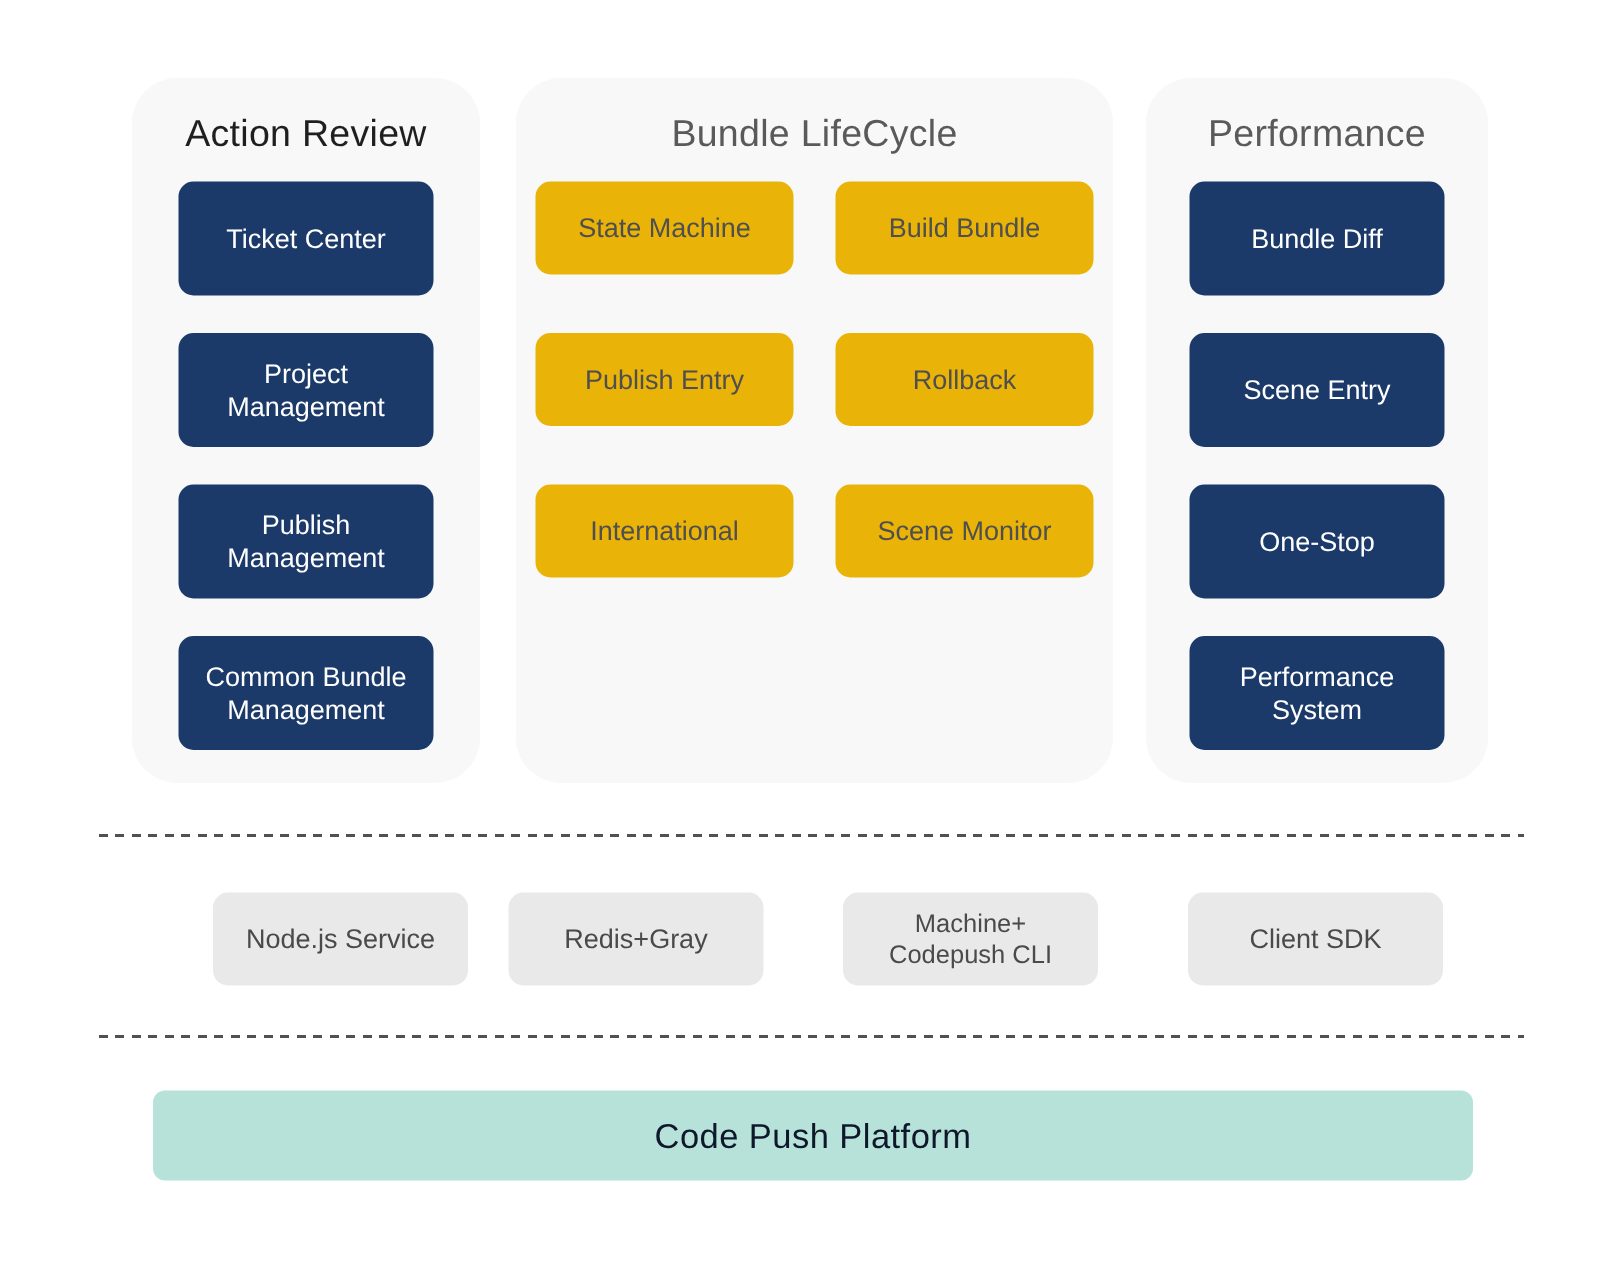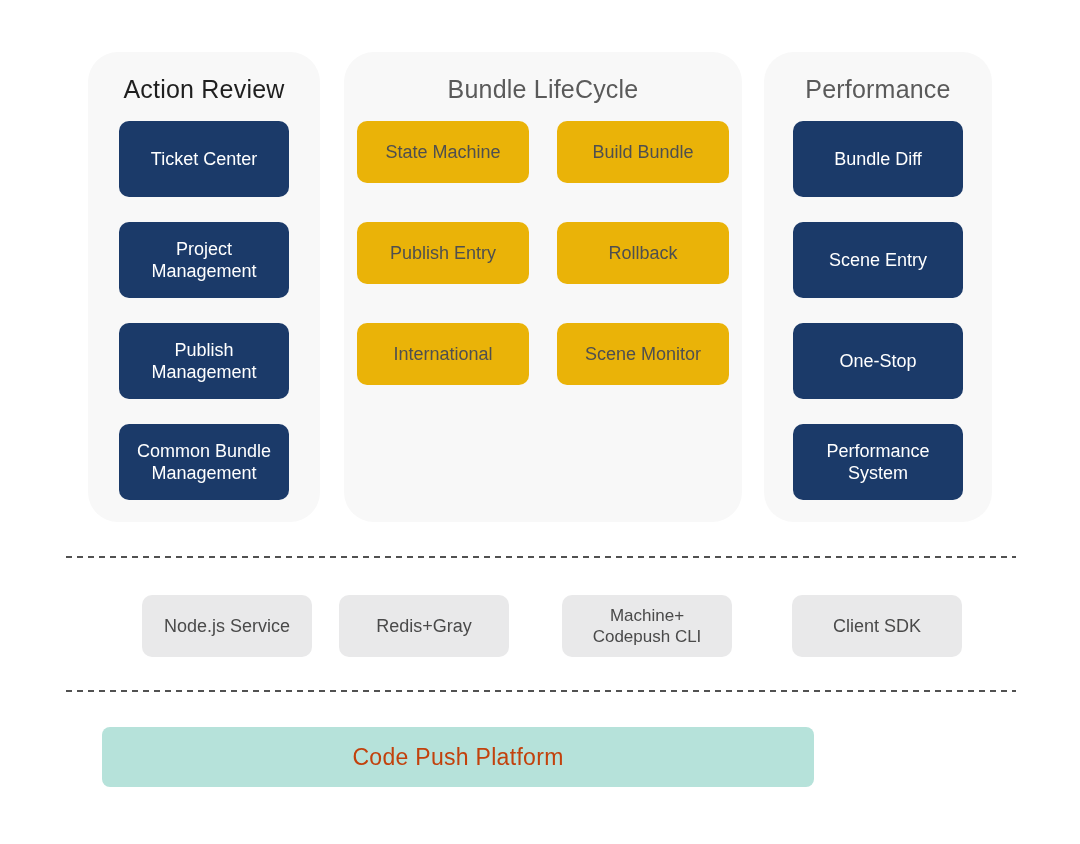--- a/index.html
+++ b/index.html
@@ -50,24 +50,24 @@
     display:flex; align-items:center; justify-content:center; text-align:center;
     font-size:18px; line-height:1.25; color:#4a4a4a;
   }
   .infra.i1 { left:102px;margin-left:40px; }
   .infra.i2 { left:339px; }
   .infra.i3 { left:562px; font-size:17px; }
   .infra.i4 { left:792px; }
 
   
   .platform {
-    position:absolute; left:102px; top:727px; width:712px; height:60px;
+    position:absolute; left:102px; top:727px; width:880px; height:60px;
     background:#b6e2da; border-radius:8px;
     display:flex; align-items:center; justify-content:center;
-    font-size:23px; color:#c2410c; letter-spacing:0.3px;
+    font-size:23px; color:#0f172a; letter-spacing:0.3px;
   }
 </style>
 </head>
 <body>
 
 <div class="canvas">
 
   <section class="panel p1">
     <h2 class="panel-title">Action Review</h2>
     <div class="buttons">

